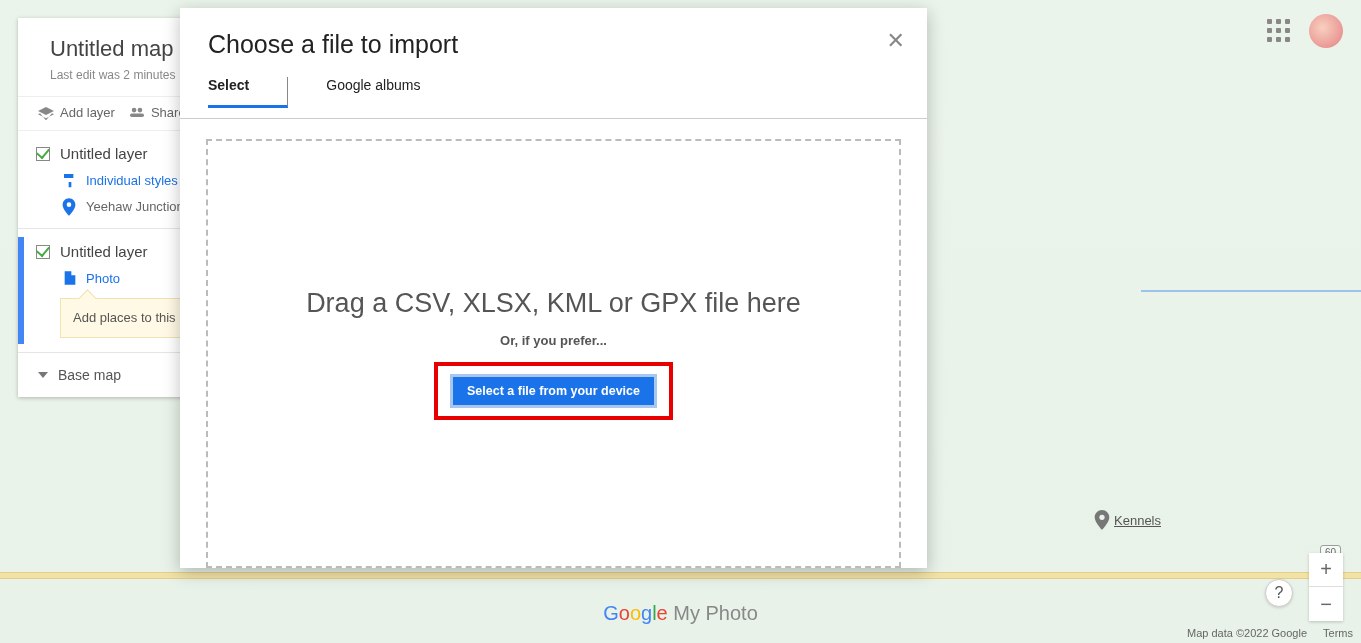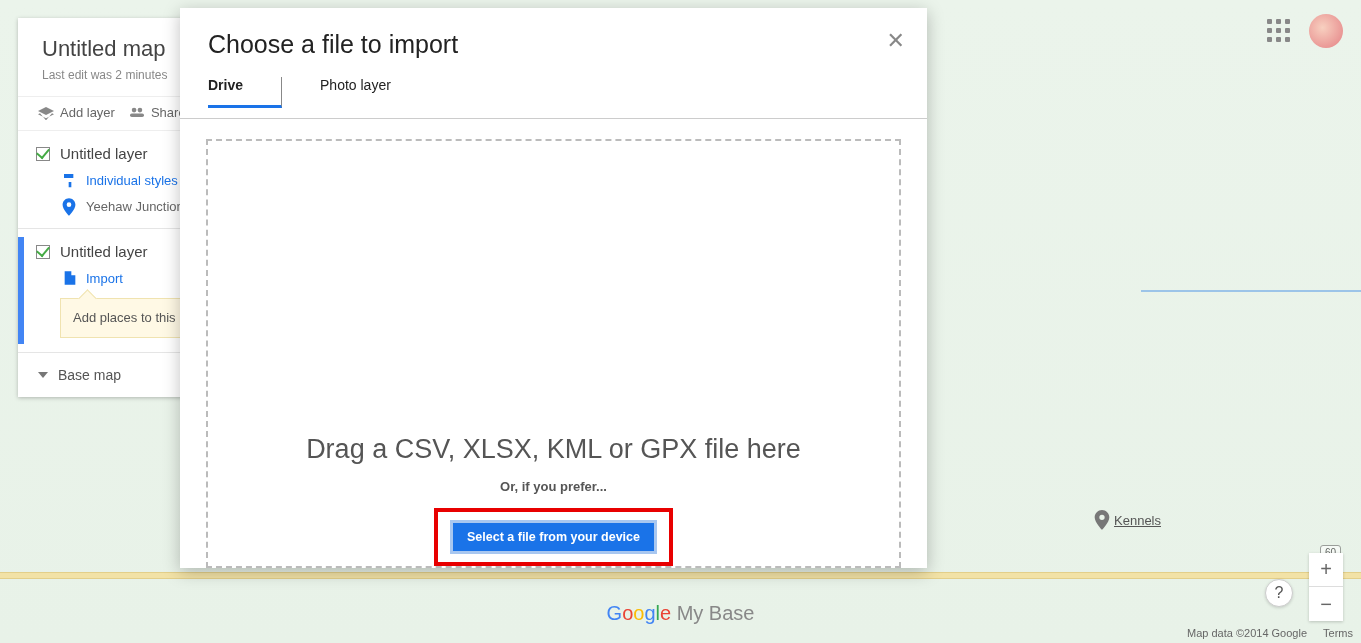--- a/index.html
+++ b/index.html
@@ -33,21 +33,21 @@
     background: radial-gradient(circle at 40% 40%, #f8d0c0, #e89090 80%);
   }
 
   
   .panel {
     position: absolute; top: 18px; left: 18px;
     width: 310px; background: #fff;
     box-shadow: 0 1px 4px rgba(0,0,0,.25);
     font-size: 13px; color:#333;
   }
-  .panel-header { padding: 18px 24px 14px; }
+  .panel-header { padding: 18px 32px 14px; }
   .panel-header h1 { font-size: 22px; font-weight: 400; color:#444; }
   .panel-header .sub { font-size: 12px; color:#888; margin-top:6px;}
   .toolbar {
     display:flex; align-items:center; gap:14px;
     padding: 8px 20px 10px;
     border-top:1px solid #eee; border-bottom:1px solid #eee;
     color:#666; font-size:13px;
   }
   .toolbar .tb-item { display:flex; align-items:center; gap:6px; cursor:pointer;}
   .tb-icon { width:16px; height:14px; display:inline-block; }
@@ -146,21 +146,21 @@
   .modal-tabs .tab{
     padding:0 38px 12px 38px; font-size:14px; color:#222;
     cursor:pointer;
   }
   .modal-tabs .tab:first-child{ padding-left:0; font-weight:bold; border-bottom:3px solid #1a73e8;}
   .modal-tabs .tab.sep{ border-right:1px solid #888; padding-right:38px;}
   .modal-divider{ border:0; border-top:1px solid #ccc;}
   .dropzone{
     margin:20px 26px 0; flex:1;
     border:2.5px dashed #bbb;
-    display:flex; flex-direction:column; align-items:center; justify-content:flex-end;
+    display:flex; flex-direction:column; align-items:center; justify-content:center;
     gap:14px;
   }
   .dz-head{ font-size:27px; color:#555;}
   .dz-sub{ font-size:13px; font-weight:bold; color:#555;}
   .red-box{
     border:4px solid #e80000; padding:8px 12px;
   }
   .file-btn{
     background:#1a73e8; color:#fff; font-size:12.5px; font-weight:bold;
     border:3px solid #a8c7f0; padding:7px 14px; cursor:pointer;
@@ -267,52 +267,52 @@
     <div class="layer-row">
       <span class="chk"></span>
       <span class="layer-name">Untitled layer</span>
     </div>
     <div class="sub-item link import-icon">
       <span class="sub-icon">
         <svg viewBox="0 0 24 24" width="16" height="16">
             <path d="M4 2h10l6 6v14H4zM14 2v6h6"></path>
           </svg>
       </span>
-      <span>Import</span>
+      <span>Photo</span>
     </div>
     <div class="note">Add places to this importing data.</div>
   </div>
 
   <div class="basemap">
     <span class="caret"></span>
     <span>Base map</span>
   </div>
 </div>
 
 <div class="help-btn">?</div>
 <div class="zoom-ctrl">
   <div>+</div>
   <div>−</div>
 </div>
 
 <div class="logo">
-  <span class="g1">G</span><span class="g2">o</span><span class="g3">o</span><span class="g4">g</span><span class="g5">l</span><span class="g6">e</span><span class="mm"> My Base</span>
+  <span class="g1">G</span><span class="g2">o</span><span class="g3">o</span><span class="g4">g</span><span class="g5">l</span><span class="g6">e</span><span class="mm"> My Photo</span>
 </div>
 <div class="credit">
-  <span>Map data ©2014 Google</span>
+  <span>Map data ©2022 Google</span>
   <span>Terms</span>
 </div>
 
 <div class="modal">
   <div class="modal-head">
     <h2>Choose a file to import</h2>
     <span class="modal-close">✕</span>
     <div class="modal-tabs">
-      <div class="tab sep">Drive</div>
-      <div class="tab">Photo layer</div>
+      <div class="tab sep">Select</div>
+      <div class="tab">Google albums</div>
     </div>
   </div>
   <hr class="modal-divider">
   <div class="dropzone">
     <div class="dz-head">Drag a CSV, XLSX, KML or GPX file here</div>
     <div class="dz-sub">Or, if you prefer...</div>
     <div class="red-box">
       <button class="file-btn">Select a file from your device</button>
     </div>
   </div>

